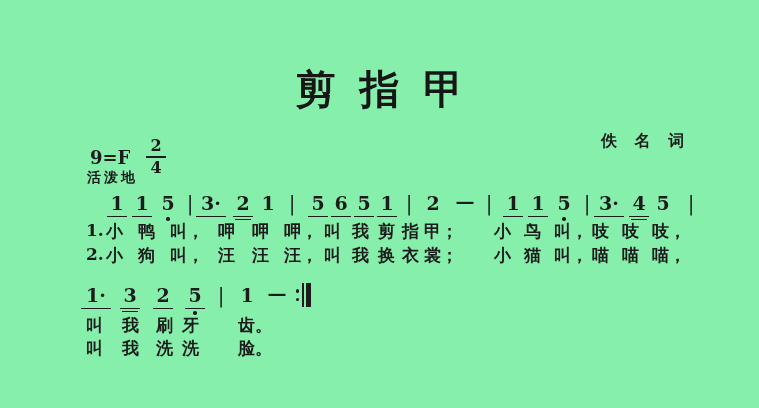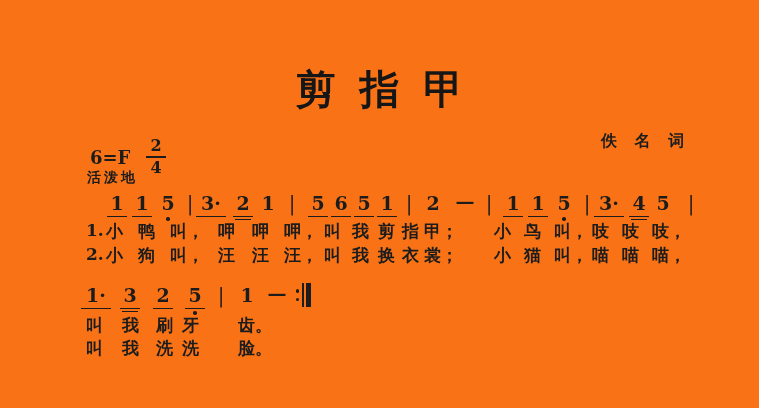--- a/index.html
+++ b/index.html
@@ -1,17 +1,17 @@
 <!DOCTYPE html>
 <html><head>
 <meta charset="utf-8">
 <style>
   html,body{margin:0;padding:0;background:#e8e8e8;}
   .sheet{
-    position:relative;width:759px;height:408px;background:#f97316;
+    position:relative;width:759px;height:408px;background:#86efac;
     overflow:hidden;color:#1c1c1c;
     font-family:"DejaVu Serif","Liberation Serif",serif;
   }
   .title{
     position:absolute;top:62px;left:0;width:100%;text-align:center;
     font-family:"DejaVu Sans","Liberation Sans",sans-serif;
     font-size:40px;font-weight:800;letter-spacing:24px;text-indent:24px;
     color:#161616;
   }
   .keysig{position:absolute;left:90px;top:138px;display:flex;align-items:center;gap:16px;}
@@ -51,21 +51,21 @@
   }
 </style>
 </head>
 <body>
 
 <div class="sheet">
 
   <div class="title">剪指甲</div>
 
   <div class="keysig">
-    <span class="tonic">6=F</span>
+    <span class="tonic">9=F</span>
     <span class="fraction">
       <span class="num">2</span>
       <span class="den">4</span>
     </span>
   </div>
 
   <div class="tempo">活泼地</div>
 
   <div class="credit lyr-credit">佚 名 词</div>
 

